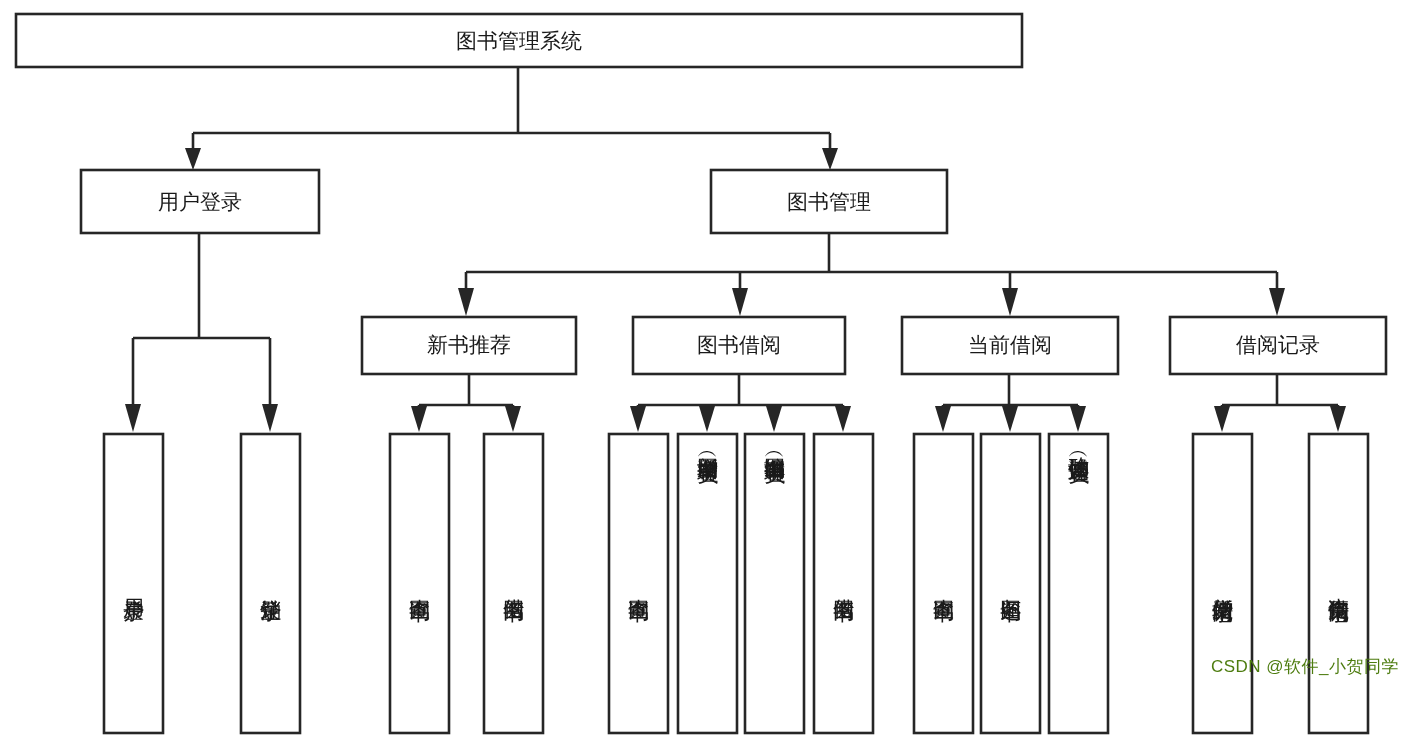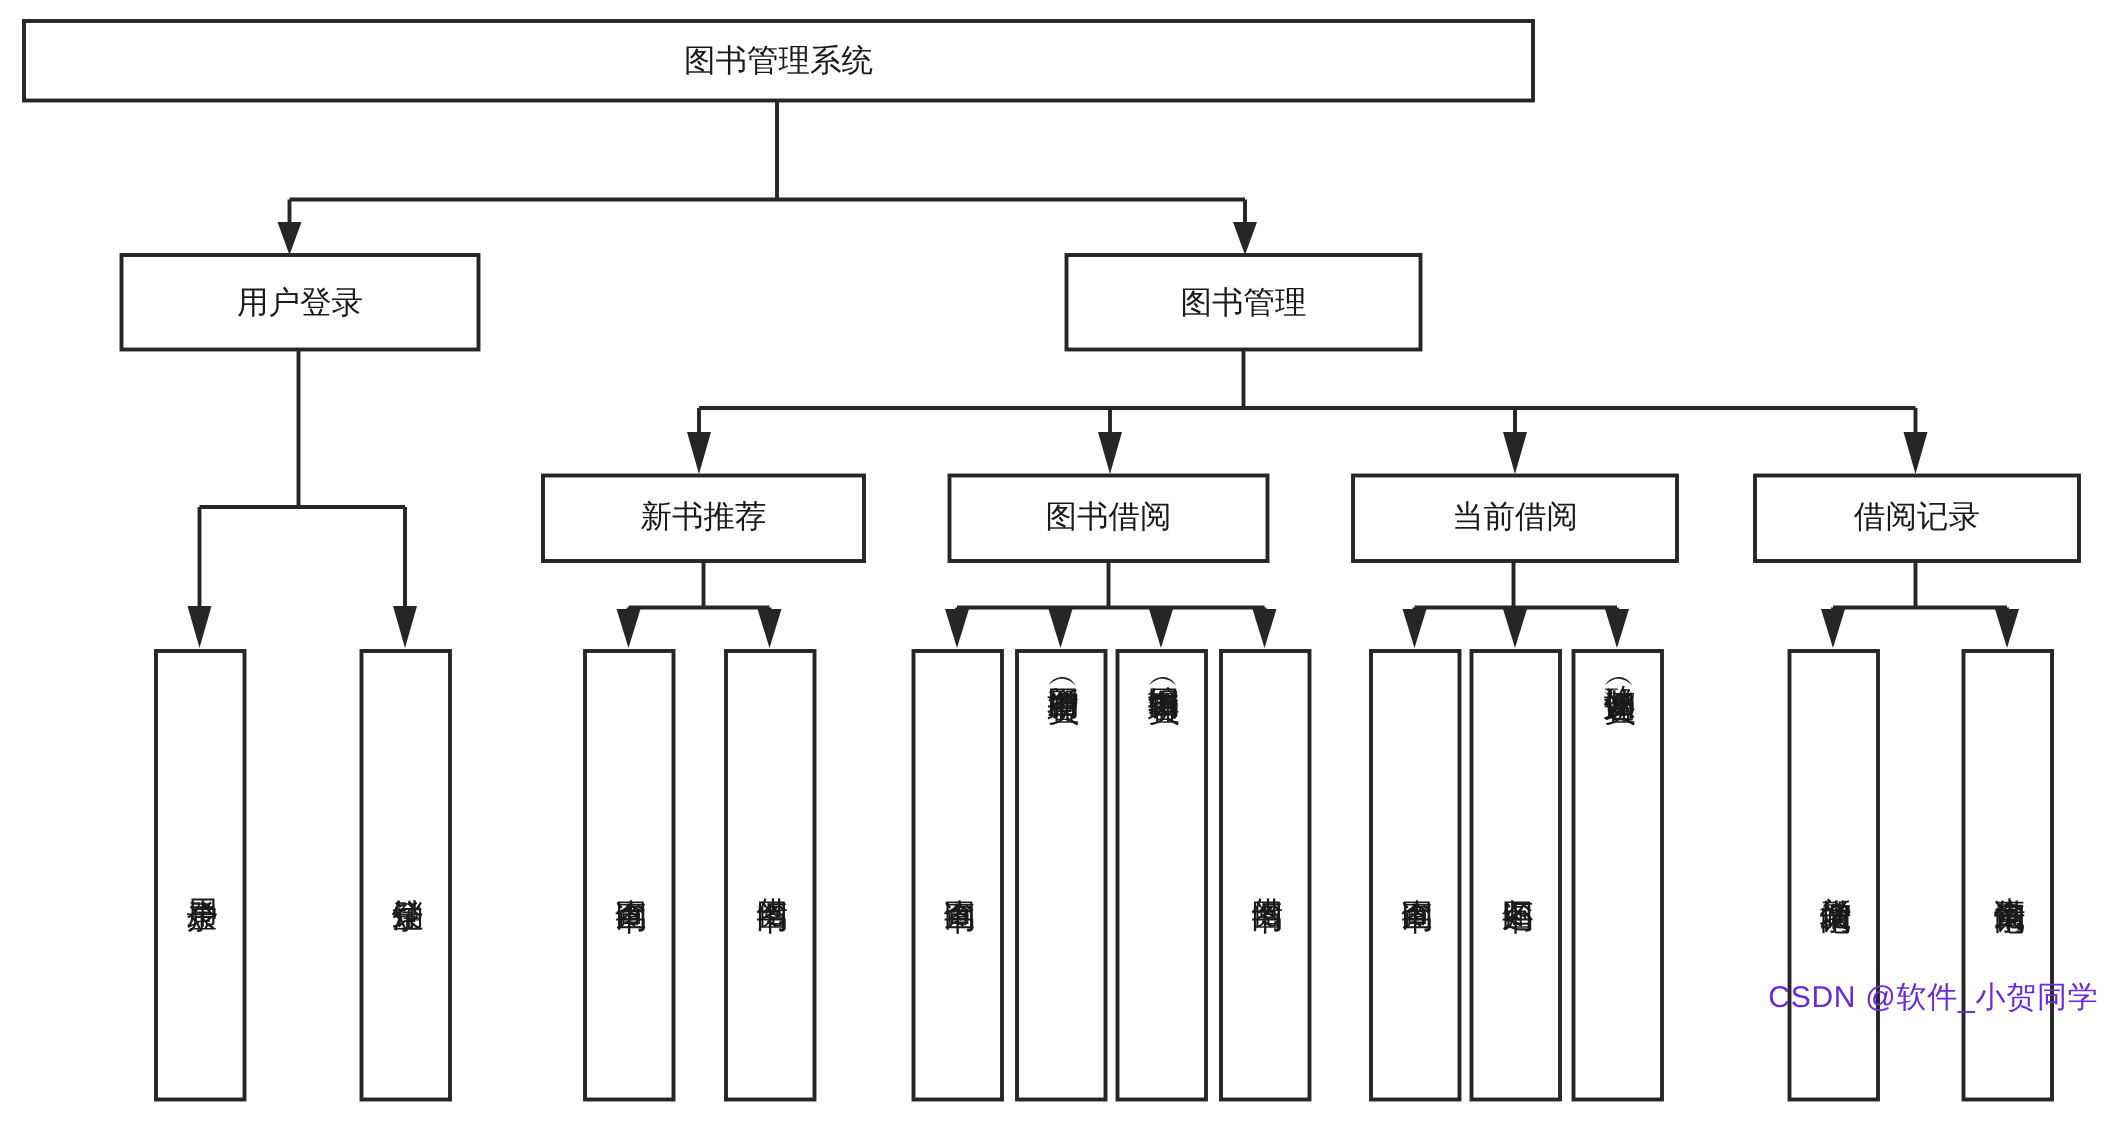--- a/index.html
+++ b/index.html
@@ -64,22 +64,22 @@
     white-space: nowrap;
   }
   .vert-label.top-align {
     justify-content: flex-start;
   }
   .watermark {
     position: absolute;
     right: 6px;
     bottom: 4px;
     font-family: "Liberation Sans", "DejaVu Sans", sans-serif;
-    font-size: 20px;
-    color: #6d28d9;
+    font-size: 17px;
+    color: #4d7c0f;
     letter-spacing: 0.5px;
     white-space: nowrap;
   }
 </style>
 </head>
 <body>
 
 <div id="diagram-root">
 
   <svg id="flow" viewBox="0 0 1405 747">

